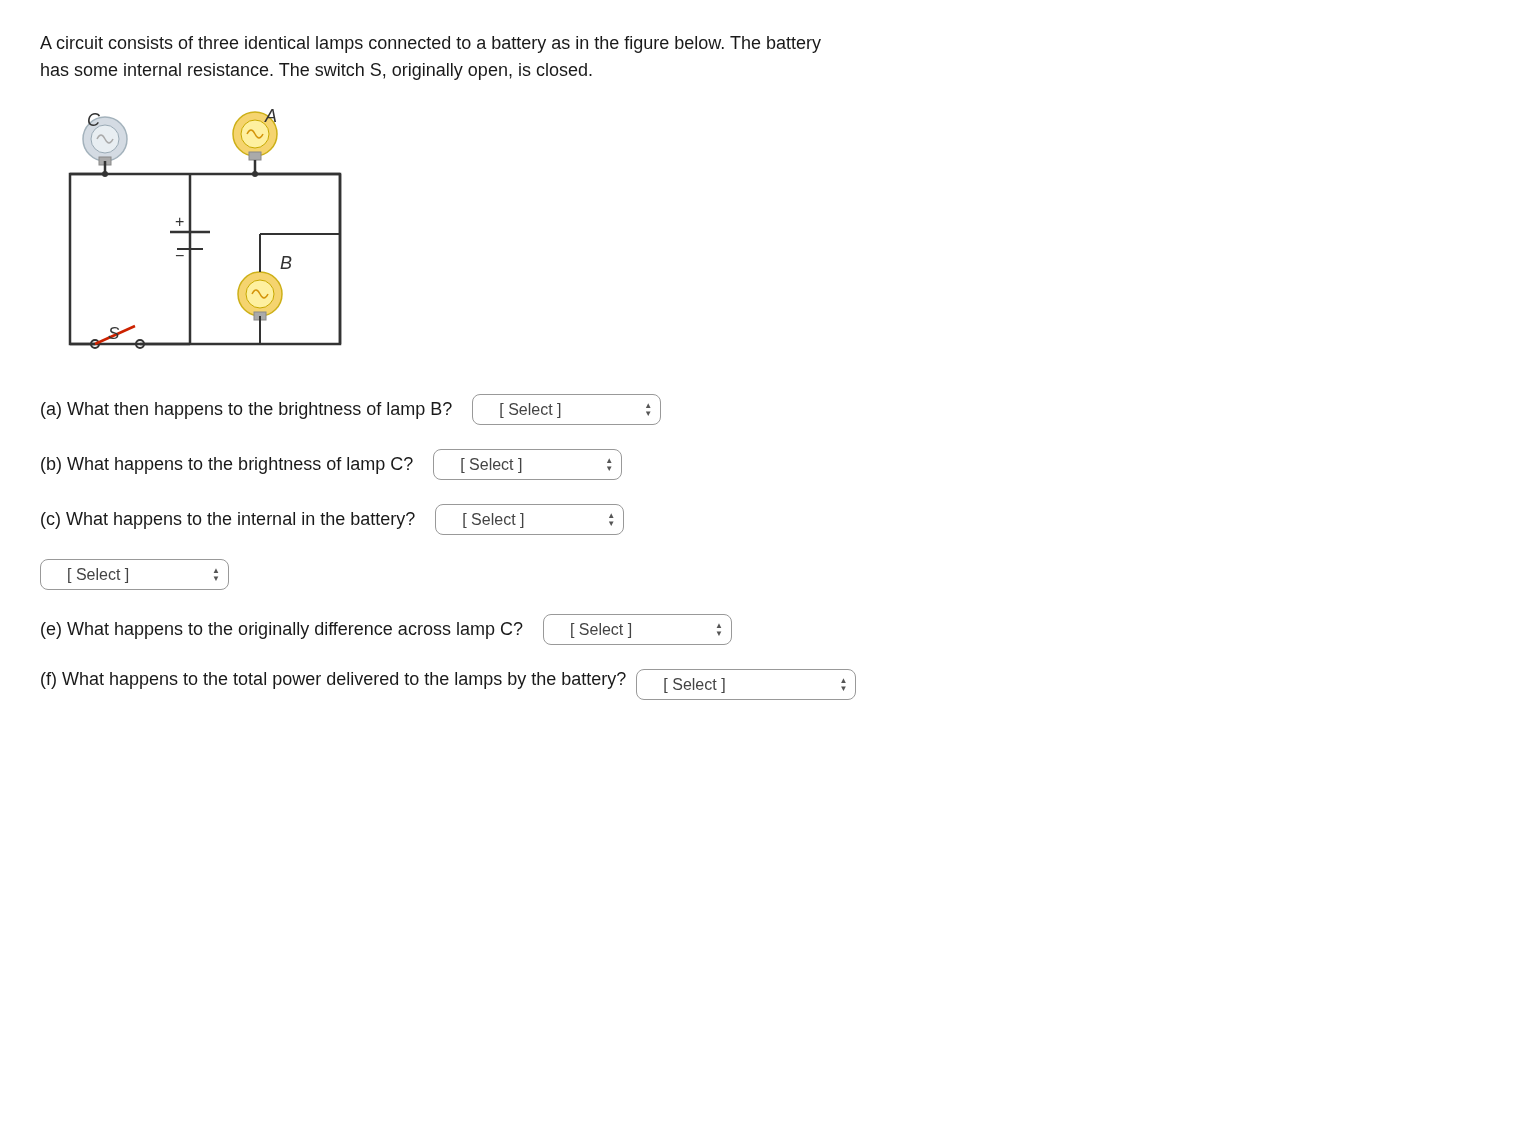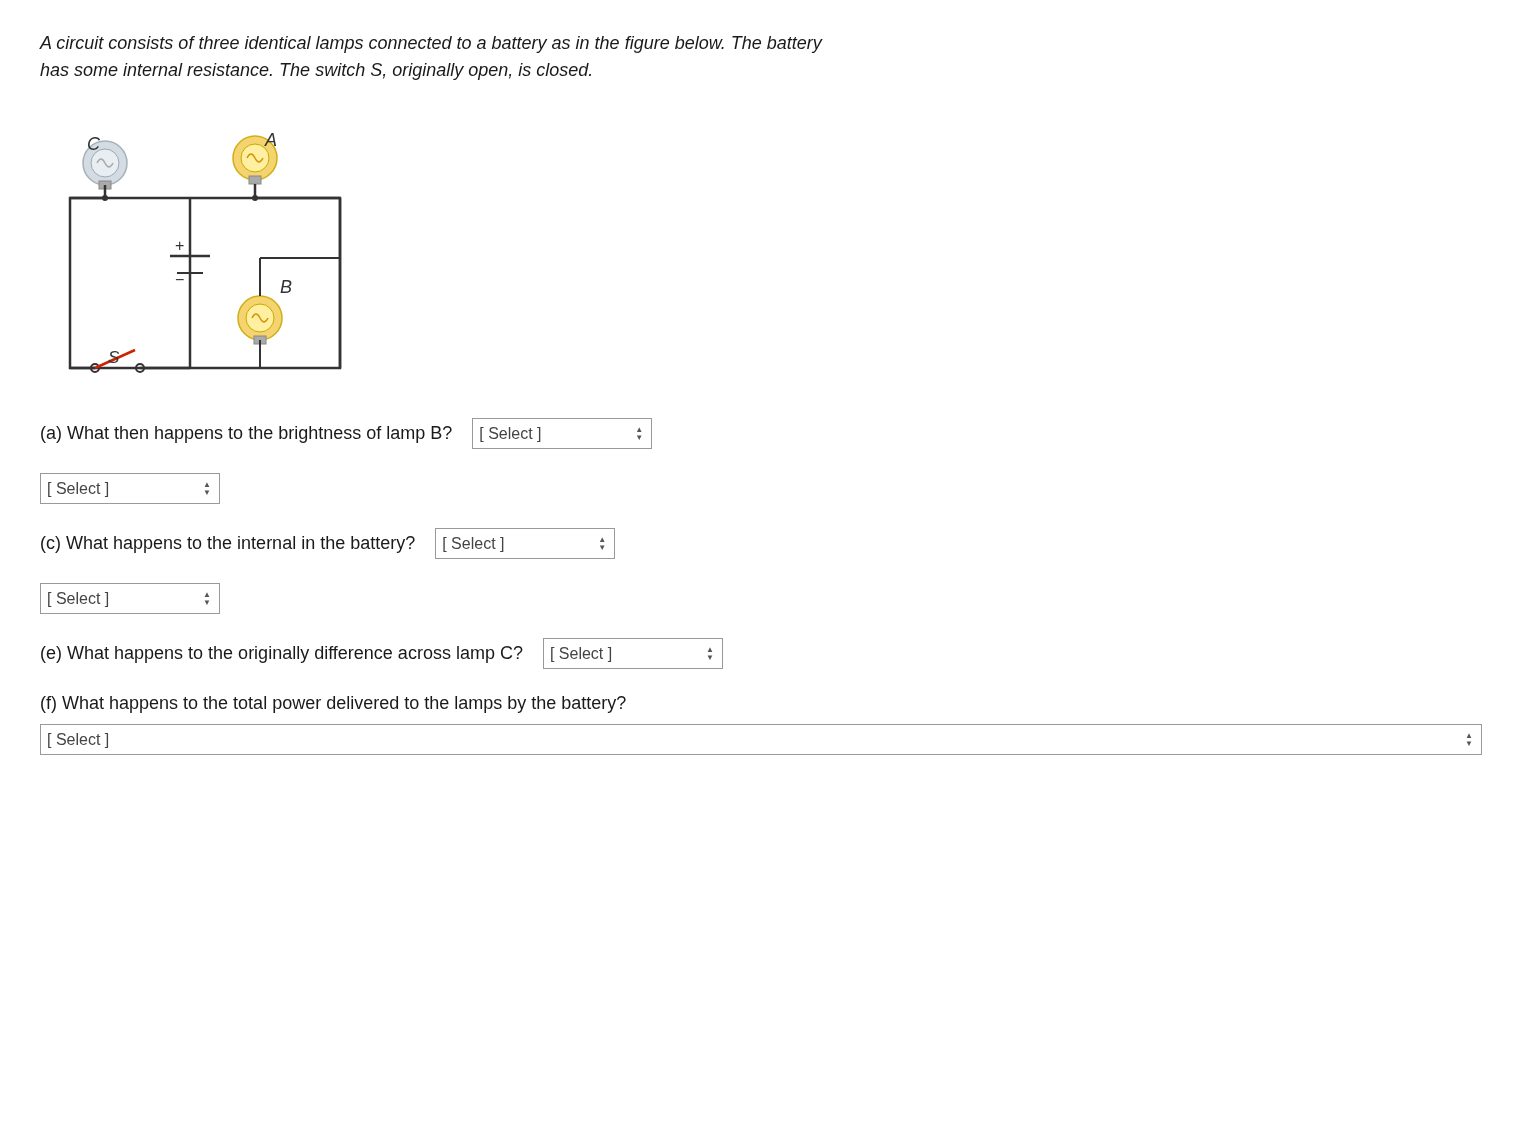--- a/index.html
+++ b/index.html
@@ -12,23 +12,21 @@
       font-family: -apple-system, BlinkMacSystemFont, 'Segoe UI', Arial, sans-serif;
       font-size: 18px;
       color: #1a1a1a;
       background: #ffffff;
       padding: 30px 40px;
       max-width: 1522px;
     }
 
     .intro-text {
       line-height: 1.5;
-      margin-bottom: 24px;
       font-size: 18px;
-      font-style: italic;
     }
 
     .circuit-diagram {
       margin-bottom: 30px;
       position: relative;
       width: 340px;
       height: 280px;
     }
 
     .circuit-svg {
@@ -46,23 +44,23 @@
 
     .question-text {
       font-size: 18px;
       color: #1a1a1a;
     }
 
     .select-wrapper {
       display: inline-flex;
       align-items: center;
       border: 1.5px solid #999;
-      border-radius: 0;
+      border-radius: 8px;
       background: #fff;
-      padding: 6px 6px;
+      padding: 6px 26px;
       min-width: 180px;
       cursor: pointer;
       position: relative;
     }
 
     .select-wrapper select {
       appearance: none;
       -webkit-appearance: none;
       border: none;
       background: transparent;
@@ -97,21 +95,21 @@
 
     .select-arrow::after {
       content: '▼';
       font-size: 8px;
       display: block;
       line-height: 1;
     }
 
     .question-f {
       display: flex;
-      flex-direction: column;
+      flex-direction: row;
       gap: 10px;
       margin-bottom: 24px;
     }
 
     .question-f .question-text {
       display: block;
     }
 
     .select-wrapper-large {
       min-width: 220px;
@@ -201,20 +199,21 @@
       <option>[ Select ]</option>
       <option>Increases</option>
       <option>Decreases</option>
       <option>Stays the same</option>
     </select>
     <span class="select-arrow"></span>
   </div>
 </div>
 
 <div class="question-row">
+  <span class="question-text">(b) What happens to the brightness of lamp C?</span>
   <div class="select-wrapper">
     <select>
       <option>[ Select ]</option>
       <option>Increases</option>
       <option>Decreases</option>
       <option>Stays the same</option>
     </select>
     <span class="select-arrow"></span>
   </div>
 </div>

